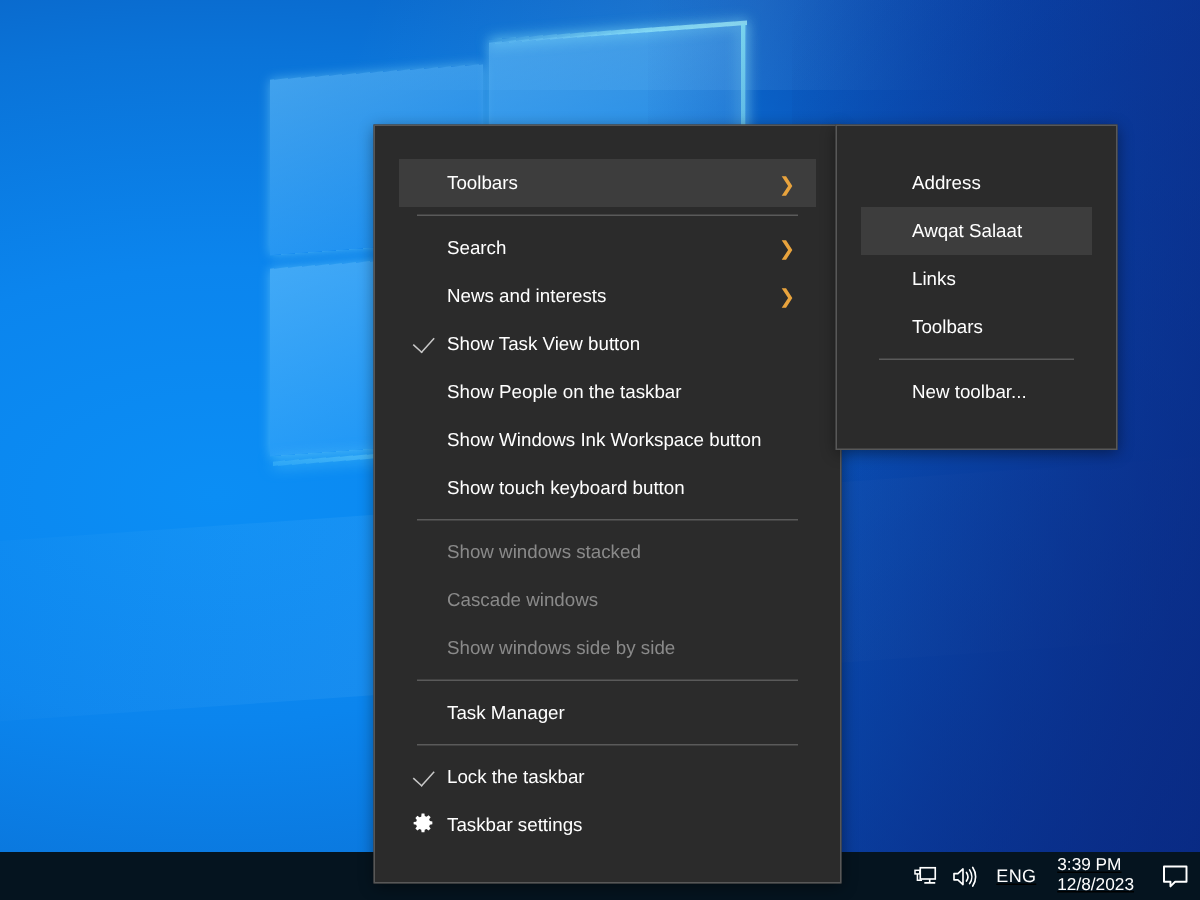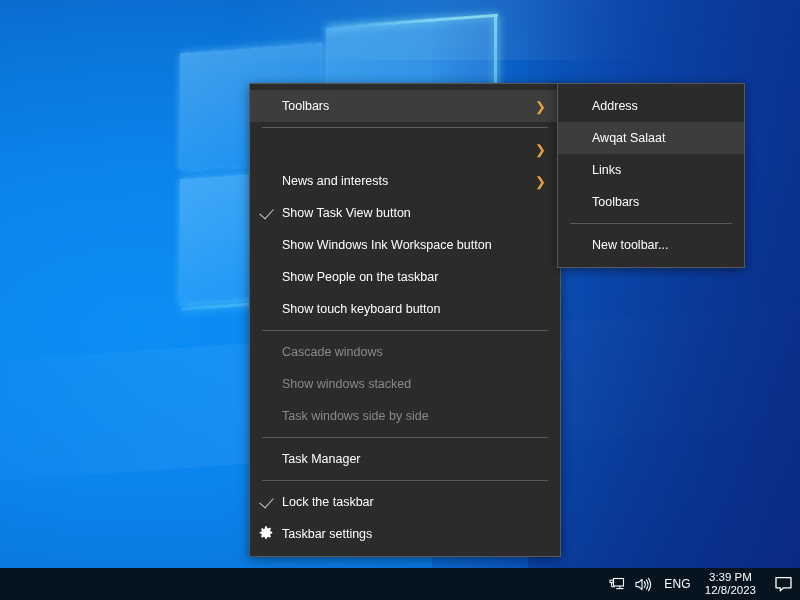--- a/index.html
+++ b/index.html
@@ -84,20 +84,21 @@
 
   
   .taskbar {
     position: absolute;
     left: 0; right: 0; bottom: 0;
     height: 32px;
     background: #05141f;
     display: flex;
     align-items: center;
     justify-content: flex-end;
+    text-decoration: underline;
   }
   .tray {
     display: flex;
     align-items: center;
     height: 32px;
     color: #ffffff;
   }
   .tray-icon {
     display: flex;
     align-items: center;
@@ -107,21 +108,20 @@
   }
   .tray-lang {
     font-size: 12px;
     padding: 0 8px;
     letter-spacing: 0.2px;
     color: #ffffff;
   }
   .tray-clock {
     display: flex;
     flex-direction: column;
-    align-items: center;
     justify-content: center;
     height: 32px;
     padding: 0 10px 0 6px;
     line-height: 13px;
     color: #ffffff;
   }
   .tray-clock span { font-size: 11.5px; }
   .tray-notif {
     display: flex;
     align-items: center;
@@ -136,21 +136,21 @@
     background: #2b2b2b;
     border: 1px solid #585858;
     box-shadow: 0 2px 10px rgba(0,0,0,0.45);
     color: #ffffff;
     font-size: 12.5px;
     user-select: none;
   }
   #main-menu { left: 249px; top: 83px; width: 310px; }
   #sub-menu  { left: 557px; top: 83px; width: 186px; }
 
-  .menu-list { list-style: none; margin: 0; padding: 0; }
+  .menu-list { list-style: none; margin: 16px; padding: 0; }
 
   .menu-item {
     position: relative;
     display: flex;
     align-items: center;
     height: 32px;
     padding: 0 10px 0 0;
     color: #ffffff;
     white-space: nowrap;
   }
@@ -257,57 +257,58 @@
     <div class="menu-pad-top"></div>
     <ul class="menu-list" id="main-menu-list">
         <li class="menu-item highlight">
           <span class="item-gutter"></span>
           <span class="item-label">Toolbars</span>
           <span class="chevron">❯</span>
         </li>
         <li class="separator"></li>
         <li class="menu-item">
           <span class="item-gutter"></span>
+          <span class="item-label">Search</span>
           <span class="chevron">❯</span>
         </li>
         <li class="menu-item">
           <span class="item-gutter"></span>
           <span class="item-label">News and interests</span>
           <span class="chevron">❯</span>
         </li>
         <li class="menu-item">
           <span class="item-gutter">
             <span class="check"></span>
           </span>
           <span class="item-label">Show Task View button</span>
         </li>
         <li class="menu-item">
           <span class="item-gutter"></span>
+          <span class="item-label">Show People on the taskbar</span>
+        </li>
+        <li class="menu-item">
+          <span class="item-gutter"></span>
           <span class="item-label">Show Windows Ink Workspace button</span>
         </li>
         <li class="menu-item">
           <span class="item-gutter"></span>
-          <span class="item-label">Show People on the taskbar</span>
-        </li>
-        <li class="menu-item">
-          <span class="item-gutter"></span>
           <span class="item-label">Show touch keyboard button</span>
         </li>
         <li class="separator"></li>
         <li class="menu-item disabled">
           <span class="item-gutter"></span>
+          <span class="item-label">Show windows stacked</span>
+        </li>
+        <li class="menu-item disabled">
+          <span class="item-gutter"></span>
           <span class="item-label">Cascade windows</span>
         </li>
         <li class="menu-item disabled">
           <span class="item-gutter"></span>
-          <span class="item-label">Show windows stacked</span>
-        </li>
-        <li class="menu-item disabled">
-          <span class="item-gutter"></span>
-          <span class="item-label">Task windows side by side</span>
+          <span class="item-label">Show windows side by side</span>
         </li>
         <li class="separator"></li>
         <li class="menu-item">
           <span class="item-gutter"></span>
           <span class="item-label">Task Manager</span>
         </li>
         <li class="separator"></li>
         <li class="menu-item">
           <span class="item-gutter">
             <span class="check"></span>

